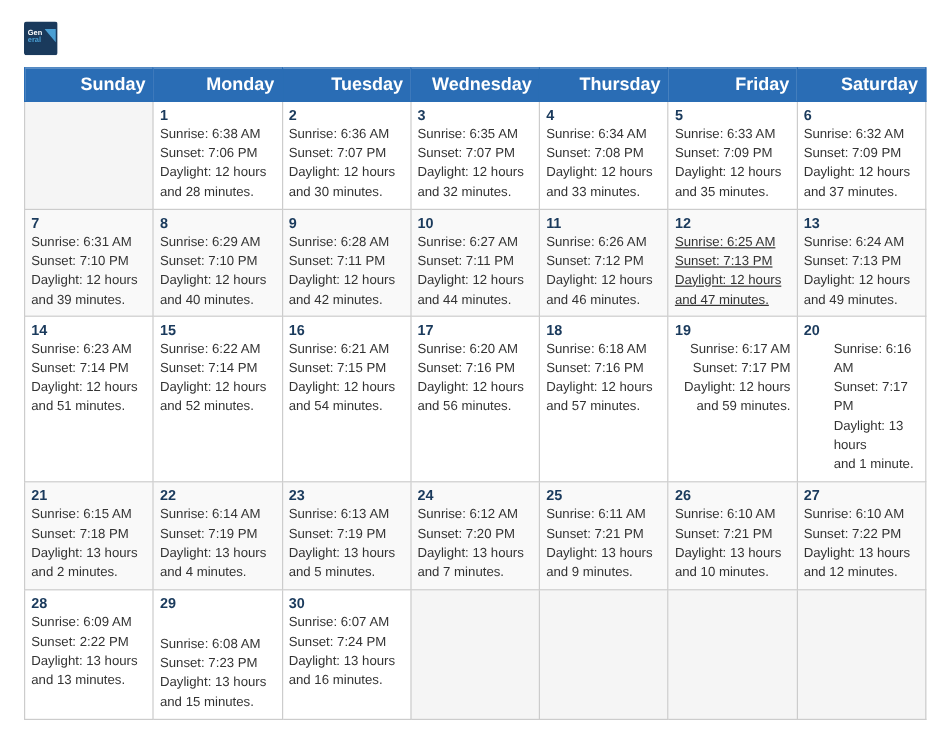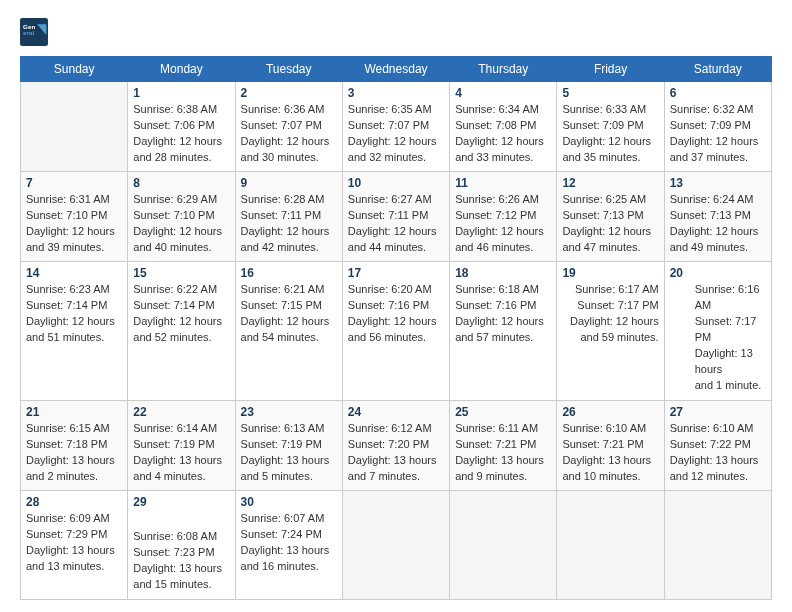--- a/index.html
+++ b/index.html
@@ -58,25 +58,25 @@
     .calendar {
       flex: 1;
       border: 1px solid #ccc;
       border-collapse: collapse;
       width: 100%;
       table-layout: fixed;
     }
     .calendar th {
       background: #2a6db5;
       color: #fff;
-      font-size: 12px;
-      font-weight: normal;
+      font-size: 15px;
+      font-weight: bold;
       padding: 5px 6px;
       border: 1px solid #2a6db5;
-      text-align: center;
+      text-align: right;
     }
     .calendar td {
       border: 1px solid #ccc;
       vertical-align: top;
       padding: 4px 5px;
       font-size: 9.2px;
       color: #333;
       background: #fff;
       height: 88px;
     }
@@ -212,21 +212,21 @@
           </td>
           <td>
             <span class="day-num">11</span>
             <div class="day-info" style="white-space: pre-line;">Sunrise: 6:26 AM
 Sunset: 7:12 PM
 Daylight: 12 hours
 and 46 minutes.</div>
           </td>
           <td>
             <span class="day-num">12</span>
-            <div class="day-info" style="white-space: pre-line;">Sunrise: 6:25 AM
+            <div class="day-info" style="white-space: pre-line; text-decoration: underline;">Sunrise: 6:25 AM
 Sunset: 7:13 PM
 Daylight: 12 hours
 and 47 minutes.</div>
           </td>
           <td>
             <span class="day-num">13</span>
             <div class="day-info" style="white-space: pre-line;">Sunrise: 6:24 AM
 Sunset: 7:13 PM
 Daylight: 12 hours
 and 49 minutes.</div>
@@ -331,21 +331,21 @@
             <div class="day-info" style="white-space: pre-line;">Sunrise: 6:10 AM
 Sunset: 7:22 PM
 Daylight: 13 hours
 and 12 minutes.</div>
           </td>
         </tr>
         <tr>
           <td>
             <span class="day-num">28</span>
             <div class="day-info" style="white-space: pre-line;">Sunrise: 6:09 AM
-Sunset: 7:29 PM
+Sunset: 2:22 PM
 Daylight: 13 hours
 and 13 minutes.</div>
           </td>
           <td>
             <span class="day-num">29</span>
             <div class="day-info" style="white-space: pre-line; margin-top: 20px;">Sunrise: 6:08 AM
 Sunset: 7:23 PM
 Daylight: 13 hours
 and 15 minutes.</div>
           </td>

